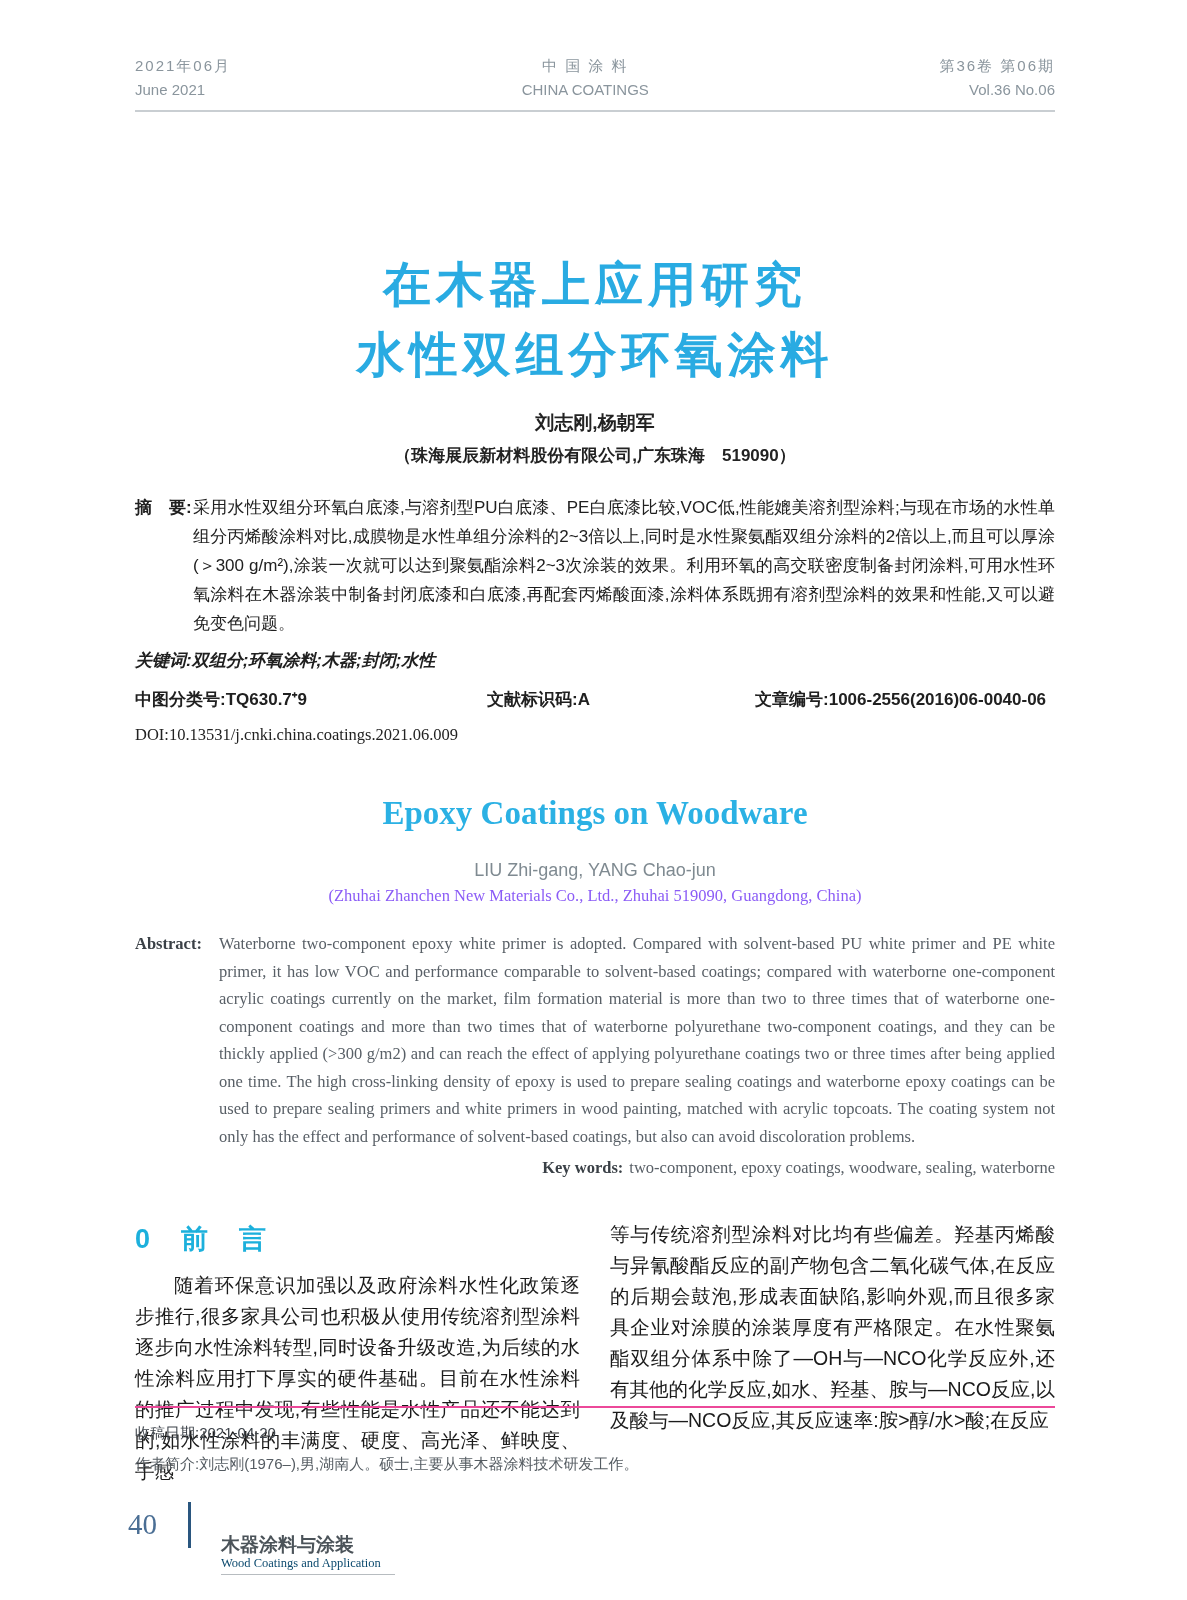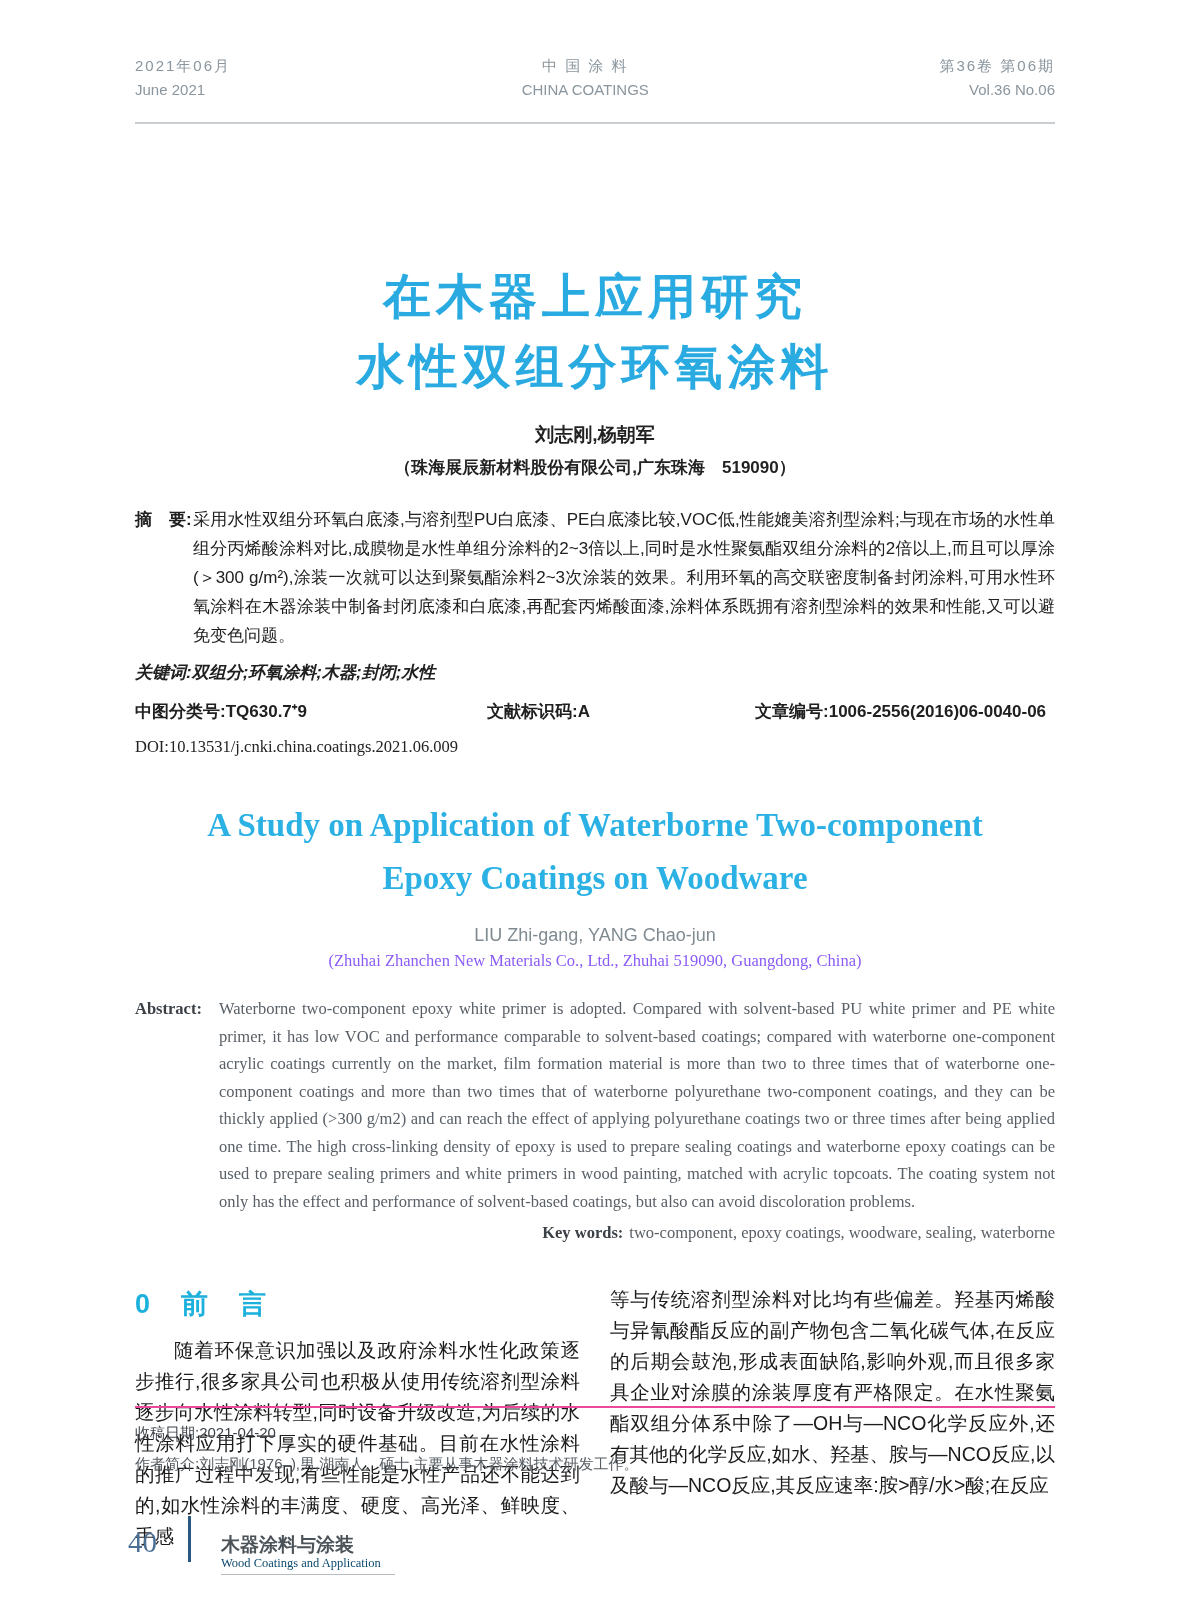--- a/index.html
+++ b/index.html
@@ -6,21 +6,21 @@
   body{
     width:1187px;height:1600px;background:#ffffff;position:relative;overflow:hidden;
     font-family:"Liberation Sans",sans-serif;color:#1c1c1c;
     -webkit-font-smoothing:antialiased;
   }
   .content{margin:0 132px 0 135px;}
 
   
   .jheader{
     margin-top:54px;display:flex;justify-content:space-between;align-items:flex-end;
-    border-bottom:2px solid #c9ced2;padding-bottom:20px;
+    border-bottom:2px solid #c9ced2;padding-bottom:8px;
     color:#8a959d;font-size:15px;line-height:24px;
   }
   .jh-center{text-align:center;}
   .jh-right{text-align:right;}
   .jh-cn{letter-spacing:2px;}
 
   
   .title-cn{
     margin-top:138px;text-align:center;color:#29abe2;font-weight:bold;
     font-size:48px;line-height:70px;letter-spacing:5px;
@@ -77,21 +77,21 @@
 
   
   .footnote{
     position:absolute;left:135px;right:132px;top:1406px;
     border-top:2px solid #ec4899;padding-top:9px;
     font-size:15px;line-height:31px;color:#3d434a;
   }
   .footnote .bio{color:#555c62;}
 
   
-  .pfooter{position:absolute;left:128px;top:1502px;display:flex;align-items:center;gap:20px;}
+  .pfooter{position:absolute;left:128px;top:1502px;display:flex;align-items:flex-start;gap:20px;}
   .pf-num{
     font-family:"Liberation Serif",serif;font-size:29px;color:#4a6e94;
     margin-right:11px;line-height:1;padding-top:8px;
   }
   .pf-bar{width:3px;height:46px;background:#2a567f;margin-right:10px;}
   .pf-titles{border-bottom:1px solid #b7bcc0;padding-bottom:3px;padding-right:14px;}
   .pf-cn{font-size:19px;font-weight:bold;color:#4b5359;line-height:22px;margin-top:32px;}
   .pf-en{font-family:"Liberation Serif",serif;font-size:12.5px;color:#0c4a6e;line-height:15px;}
 </style>
 </head>
@@ -138,21 +138,20 @@
       <span>文献标识码:</span><span>A</span>
     </div>
     <div>
       <span>文章编号:</span><span>1006-2556(2016)06-0040-06</span>
     </div>
   </div>
 
   <div class="doi-row">DOI:10.13531/j.cnki.china.coatings.2021.06.009</div>
 
   <div class="title-en">
-    <div>A Study on Application of Waterborne Two-component</div>
     <div>Epoxy Coatings on Woodware</div>
   </div>
   <div class="authors-en">LIU Zhi-gang, YANG Chao-jun</div>
   <div class="affil-en">(Zhuhai Zhanchen New Materials Co., Ltd., Zhuhai 519090, Guangdong, China)</div>
 
   <div class="abs-en">
     <span class="lbl">Abstract:</span>
     <span class="txt">Waterborne two-component epoxy white primer is adopted. Compared with solvent-based PU white primer and PE white primer, it has low VOC and performance comparable to solvent-based coatings; compared with waterborne one-component acrylic coatings currently on the market, film formation material is more than two to three times that of waterborne one-component coatings and more than two times that of waterborne polyurethane two-component coatings, and they can be thickly applied (&gt;300 g/m2) and can reach the effect of applying polyurethane coatings two or three times after being applied one time. The high cross-linking density of epoxy is used to prepare sealing coatings and waterborne epoxy coatings can be used to prepare sealing primers and white primers in wood painting, matched with acrylic topcoats. The coating system not only has the effect and performance of solvent-based coatings, but also can avoid discoloration problems.</span>
   </div>
 

